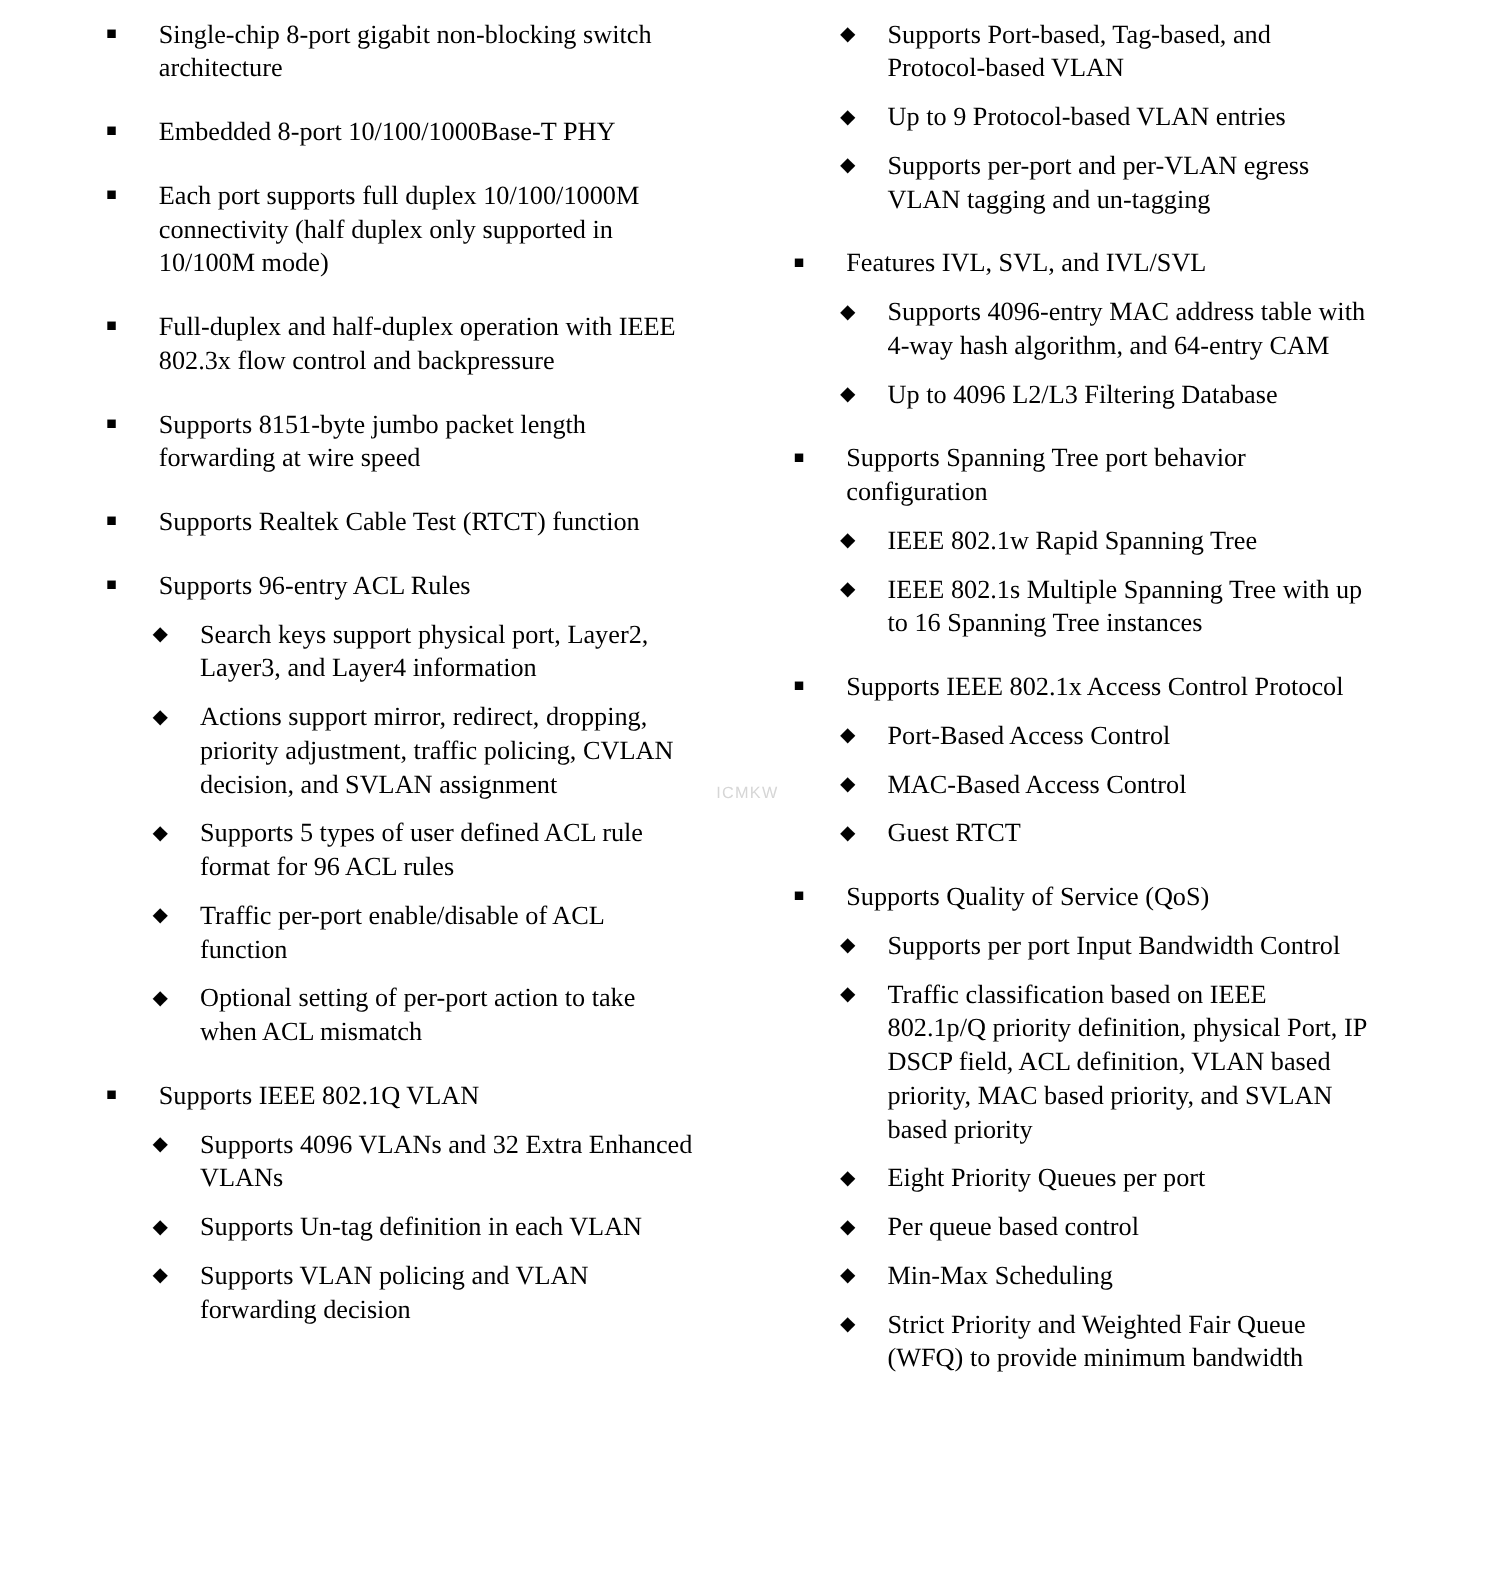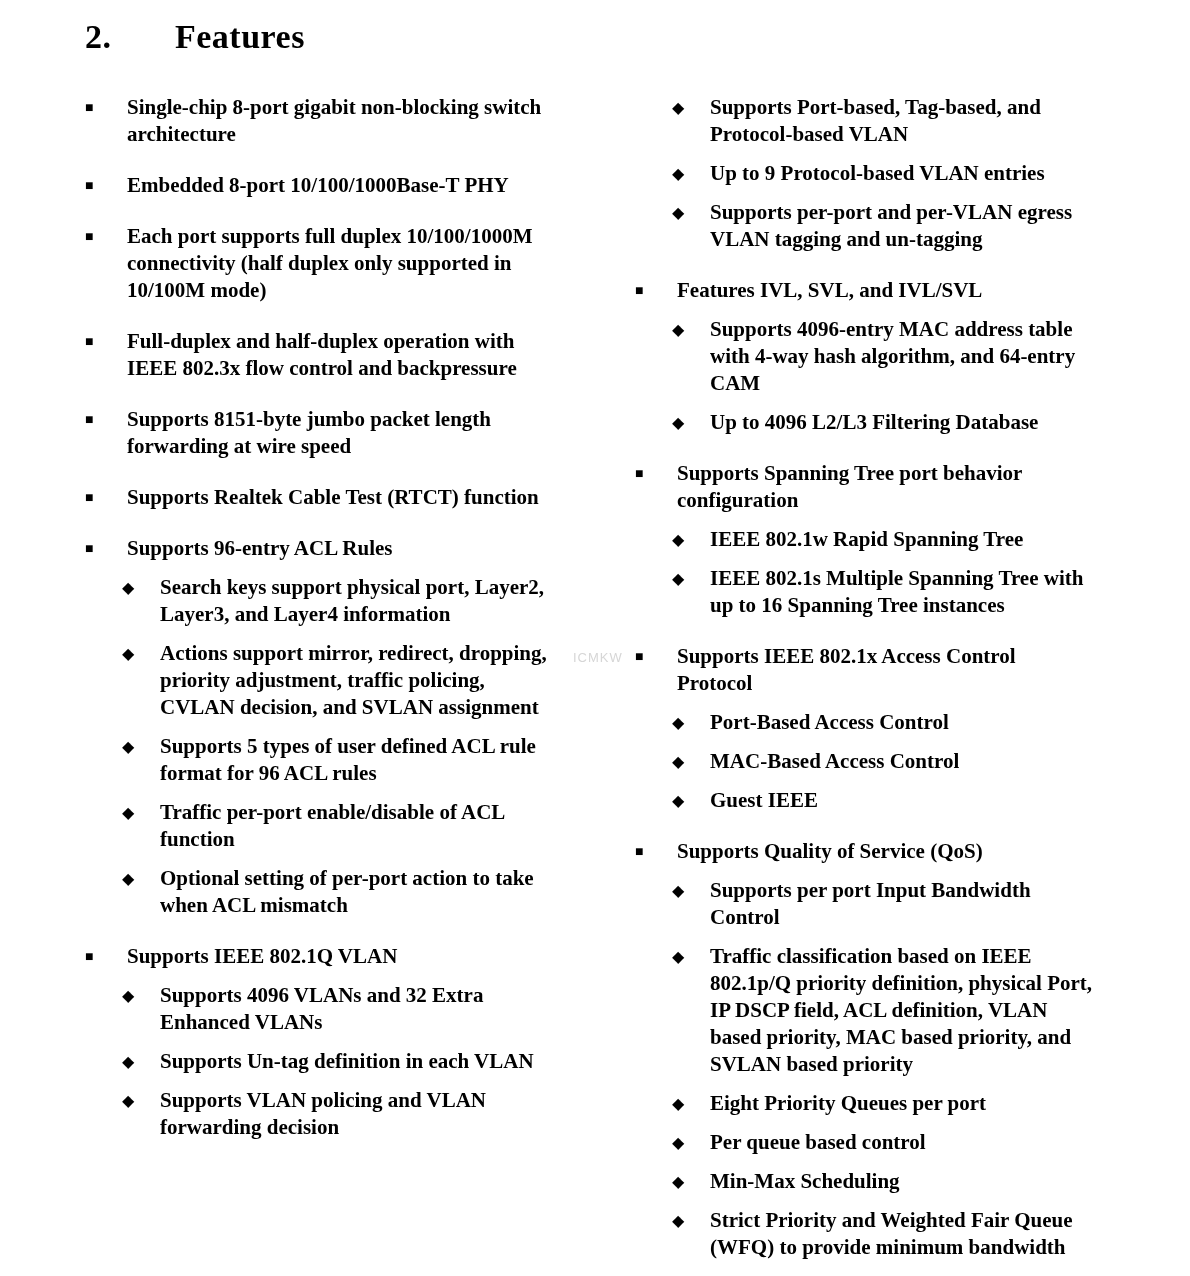--- a/index.html
+++ b/index.html
@@ -55,42 +55,37 @@
   .level1 .bullet {
     width: 42px;
     font-size: 14px;
   }
   .level2 .bullet {
     width: 38px;
     font-size: 16px;
   }
   .feature-item .text {
     flex: 1 1 auto;
-    font-weight: bold;
   }
   .watermark {
     position: absolute;
     left: 573px;
     top: 626px;
     font-size: 13px;
     color: #cccccc;
     opacity: 0.8;
     font-family: "Liberation Sans", sans-serif;
     letter-spacing: 1px;
     pointer-events: none;
-    margin-top: 24px;
   }
 </style>
 </head>
 <body>
 
 <div class="page">
-  <h1 class="title">
-    <span class="title-num">2.</span><span class="title-text">Features</span>
-  </h1>
 
   <div class="watermark">ICMKW</div>
 
   <div class="columns">
     <div class="col col-left">
         <div class="feature-item level1">
           <span class="bullet">■</span>
           <span class="text">Single-chip 8-port gigabit non-blocking switch architecture</span>
         </div>
         <div class="feature-item level1">
@@ -198,21 +193,21 @@
         <div class="feature-item level2">
           <span class="bullet">◆</span>
           <span class="text">Port-Based Access Control</span>
         </div>
         <div class="feature-item level2">
           <span class="bullet">◆</span>
           <span class="text">MAC-Based Access Control</span>
         </div>
         <div class="feature-item level2">
           <span class="bullet">◆</span>
-          <span class="text">Guest IEEE</span>
+          <span class="text">Guest RTCT</span>
         </div>
         <div class="feature-item level1">
           <span class="bullet">■</span>
           <span class="text">Supports Quality of Service (QoS)</span>
         </div>
         <div class="feature-item level2">
           <span class="bullet">◆</span>
           <span class="text">Supports per port Input Bandwidth Control</span>
         </div>
         <div class="feature-item level2">

